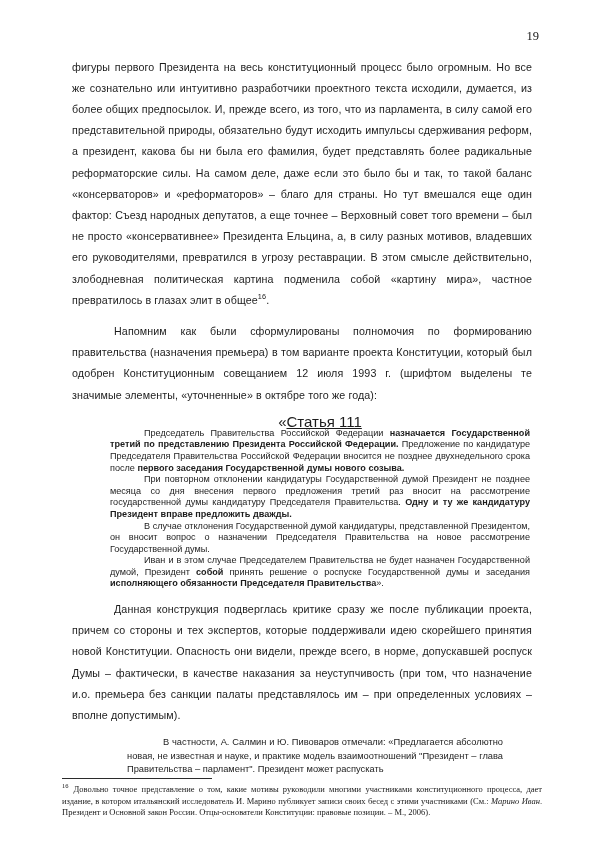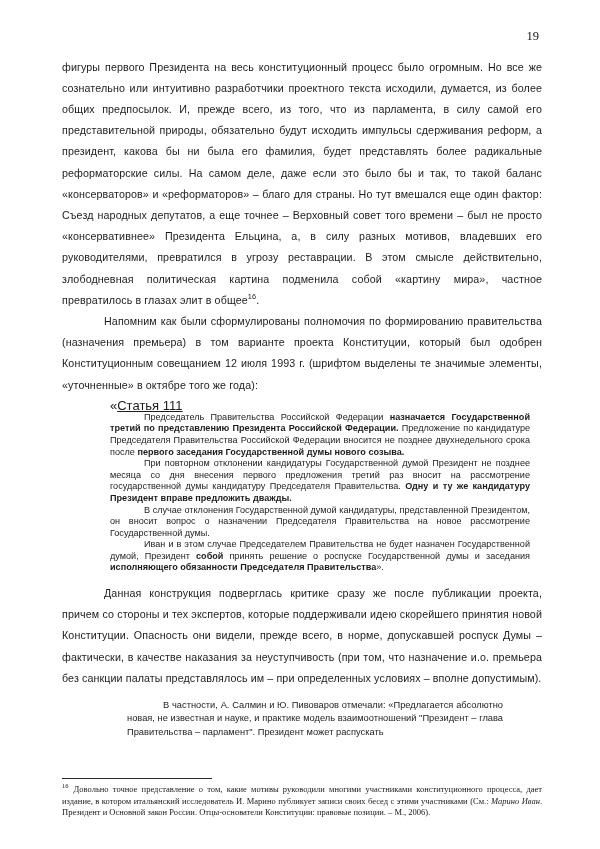--- a/index.html
+++ b/index.html
@@ -29,21 +29,21 @@
     font-size: 12.5px;
     color: #161616;
     margin: 0 3px 14px 0;
     line-height: 1;
   }
   .body-text {
     font-size: 10.7px;
     line-height: 21.2px;
     text-align: justify;
     text-justify: inter-word;
-    margin: 0;
+    margin: 10px;
     letter-spacing: 0.01em;
   }
   .body-text + .body-text {
     margin-top: 0;
   }
   .indent {
     text-indent: 42px;
   }
   sup.fn-ref {
     font-size: 7.3px;
@@ -52,23 +52,23 @@
   }
   .quote-block {
     margin: 4px 0 0 0;
     padding: 0 12px 0 48px;
     font-size: 9.1px;
     line-height: 11.6px;
     text-align: justify;
     text-justify: inter-word;
   }
   .quote-title {
-    text-align: left;
+    text-align: center;
     margin: 0 0 0 0;
-    font-size: 13px;
+    font-size: 15px;
     line-height: 12px;
   }
   .quote-title .u {
     text-decoration: underline;
   }
   .quote-para {
     margin: 0;
     text-indent: 34px;
     text-align: justify;
   }

